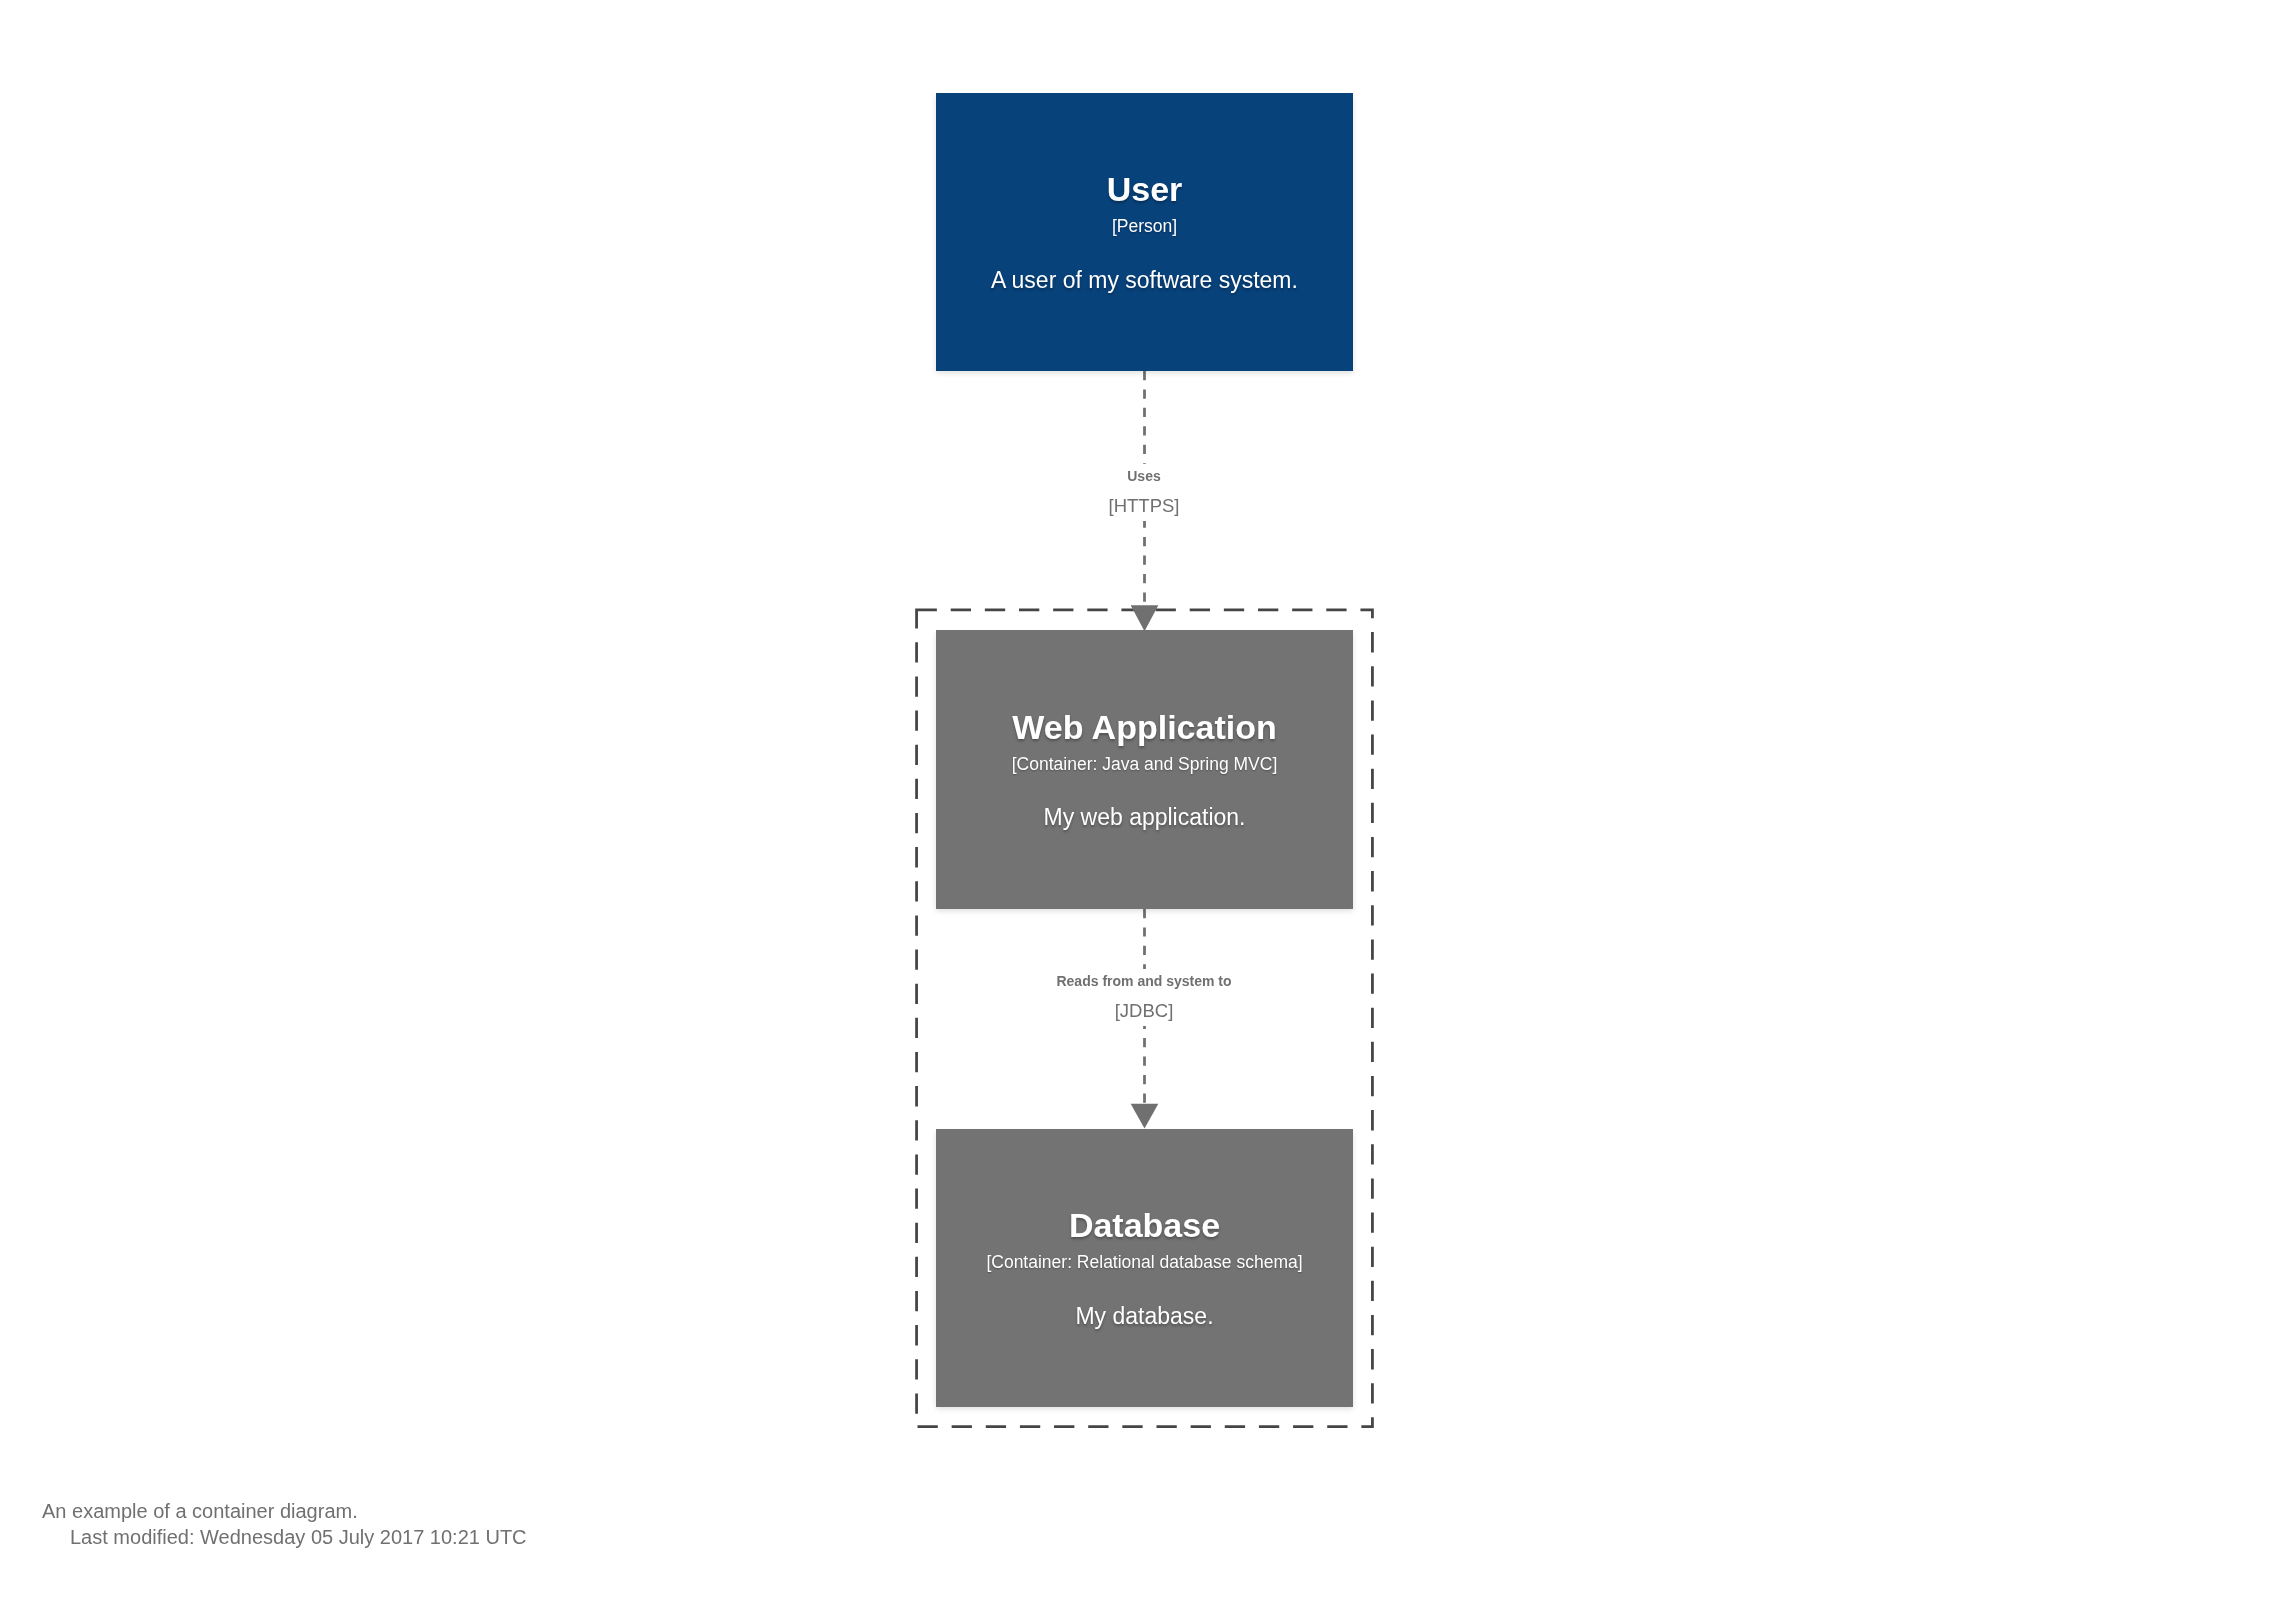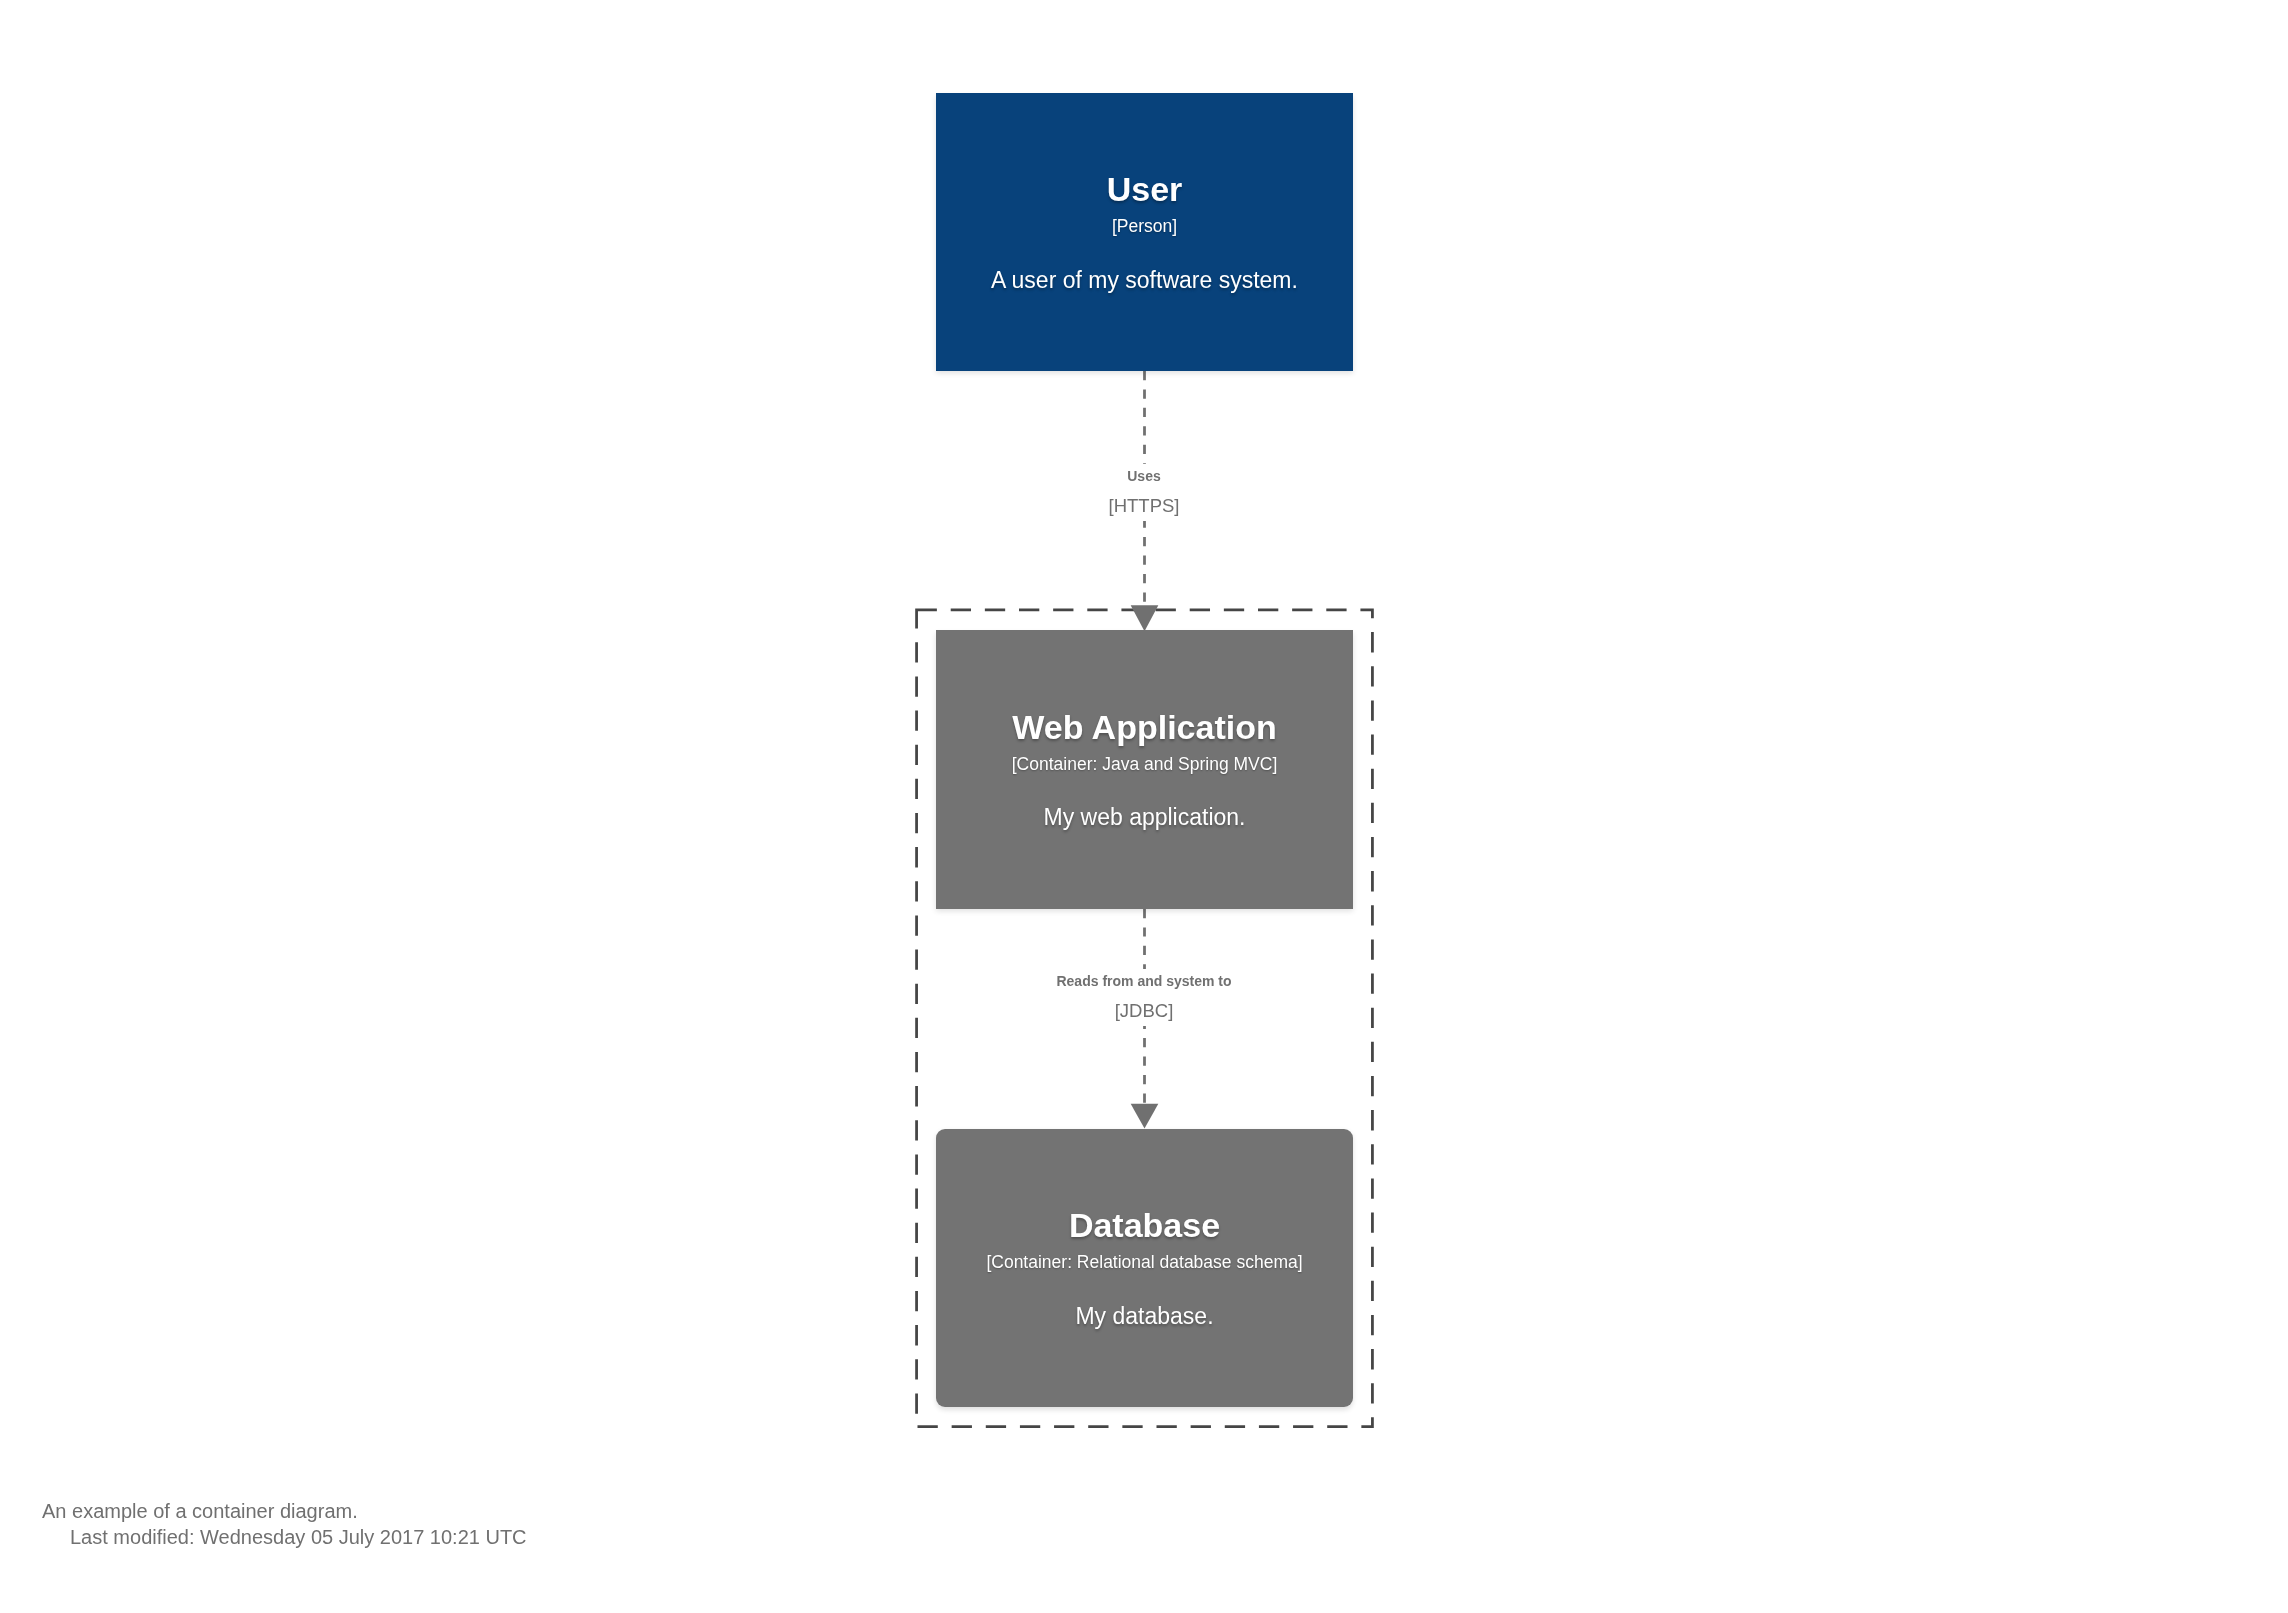--- a/index.html
+++ b/index.html
@@ -42,21 +42,21 @@
   .node .node-desc {
     font-size: 23px;
     margin-top: 29.5px;
     text-shadow: 0 1.8px 2.8px rgba(0,0,0,0.30);
   }
   .person-node { background: #08427b; }
   .container-node { background: #737373; }
 
   .node-user    { left: 936px; top: 93px;  width: 417px; height: 278px; }
   .node-webapp  { left: 936px; top: 630px;  width: 417px; height: 279px; }
-  .node-db      { left: 936px; top: 1129px; width: 417px; height: 278px; border-radius: 9px; }
+  .node-db      { left: 936px; top: 1129px; width: 417px; height: 278px; }
 
   .rel-label {
     position: absolute;
     transform: translateX(-50%);
     left: 1144px;
     text-align: center;
     color: #707070;
     background: #ffffff;
     padding: 3.7px 9.2px;
   }

